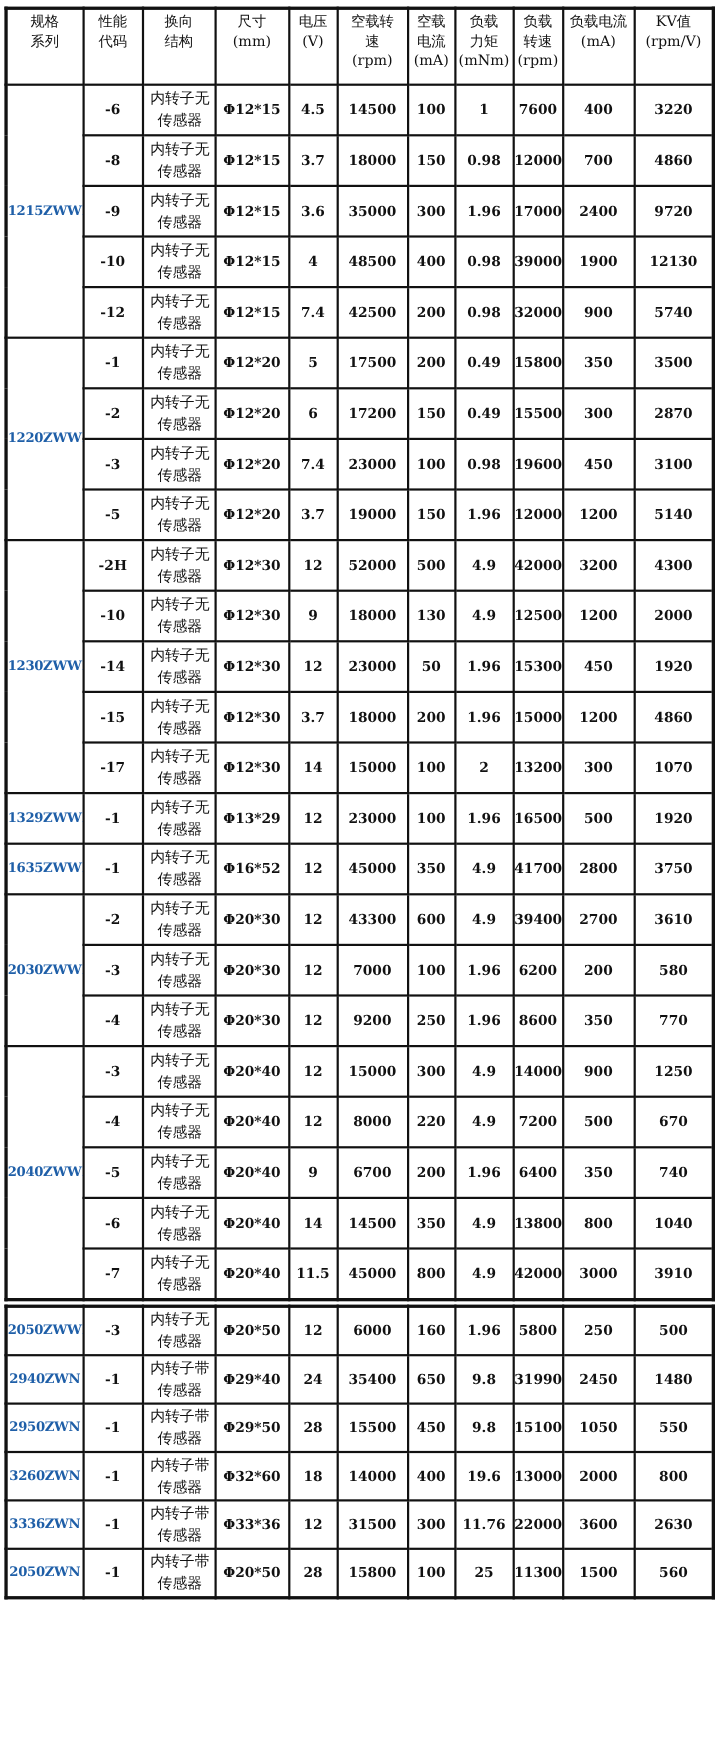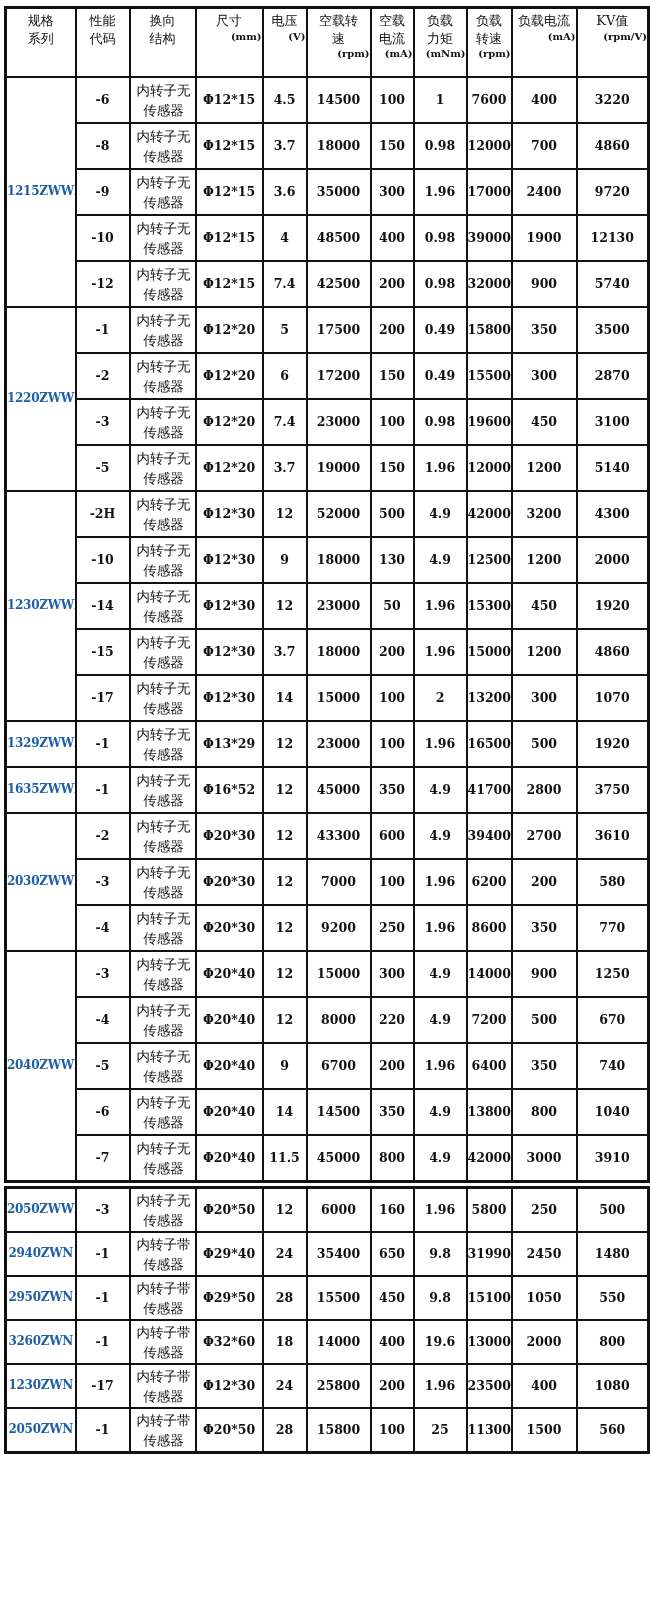--- a/index.html
+++ b/index.html
@@ -3,21 +3,21 @@
 <meta charset="utf-8">
 <style>
   html, body { margin: 0; padding: 0; background: #ffffff; }
   body { width: 650px; height: 1600px; position: relative; overflow: hidden;
          font-family: "DejaVu Serif", "Liberation Serif", serif; color: #111; }
   .wrap { position: absolute; left: 4px; top: 6px; width: 530px; }
   table { border-collapse: collapse; table-layout: fixed; width: 643px; }
   td, th { border: 2px solid #111; padding: 0; text-align: center; vertical-align: middle;
            font-size: 12.5px; font-weight: bold; line-height: 1.15; overflow: hidden; }
   th { font-weight: normal; height: 64px; vertical-align: top; padding-top: 3px; font-size: 13px; line-height: 1.35; }
-  th .unit { font-weight: bold; font-size: 10px; text-align: right; }
+  th .unit { font-weight: normal; font-size: 13px; }
   .t1 td { height: 44px; }
   .t2 { margin-top: 3px; border-top: 3px solid #111; }
   .t2 td { height: 42px; }
   .series { color: #1f5fa8; font-size: 12px; letter-spacing: -0.3px; }
   .struct { text-align: center; font-weight: normal; font-size: 13.5px; line-height: 1.5; padding-left: 2px;
             font-family: "DejaVu Sans", "Liberation Sans", sans-serif; }
   .num { font-family: "DejaVu Serif", "Liberation Serif", serif; }
   .outer { border: 3px solid #111; }
 </style>
 </head>
@@ -533,34 +533,34 @@
           <td class="num">Φ32*60</td>
           <td class="num">18</td>
           <td class="num">14000</td>
           <td class="num">400</td>
           <td class="num">19.6</td>
           <td class="num">13000</td>
           <td class="num">2000</td>
           <td class="num">800</td>
         </tr>
         <tr>
-          <td class="series">1230ZWN</td>
-          <td class="num">-17</td>
+          <td class="series">3336ZWN</td>
+          <td class="num">-1</td>
           <td class="struct">
             <div>内转子带</div>
             <div>传感器</div>
           </td>
-          <td class="num">Φ12*30</td>
-          <td class="num">24</td>
-          <td class="num">25800</td>
-          <td class="num">200</td>
-          <td class="num">1.96</td>
-          <td class="num">23500</td>
-          <td class="num">400</td>
-          <td class="num">1080</td>
+          <td class="num">Φ33*36</td>
+          <td class="num">12</td>
+          <td class="num">31500</td>
+          <td class="num">300</td>
+          <td class="num">11.76</td>
+          <td class="num">22000</td>
+          <td class="num">3600</td>
+          <td class="num">2630</td>
         </tr>
         <tr>
           <td class="series">2050ZWN</td>
           <td class="num">-1</td>
           <td class="struct">
             <div>内转子带</div>
             <div>传感器</div>
           </td>
           <td class="num">Φ20*50</td>
           <td class="num">28</td>

